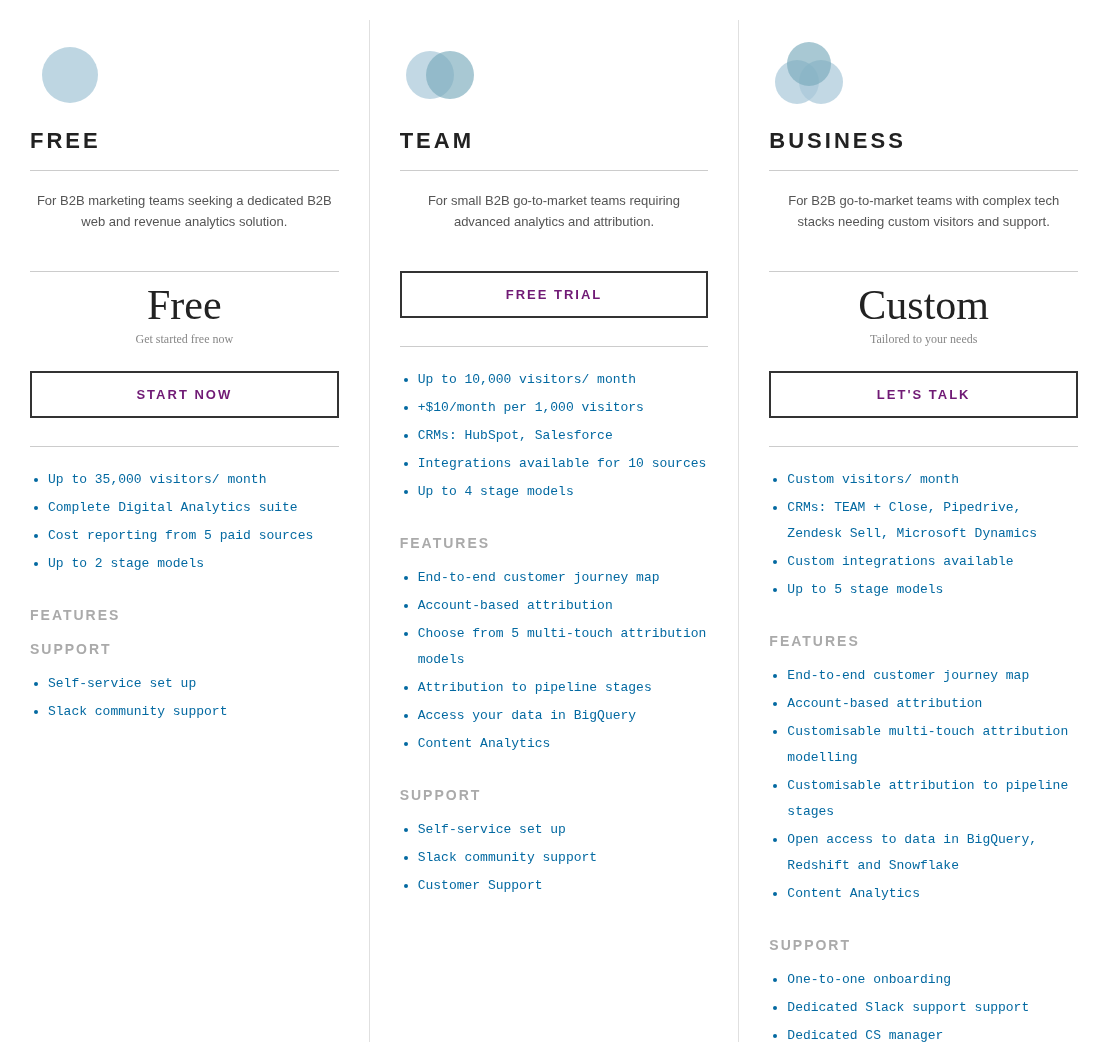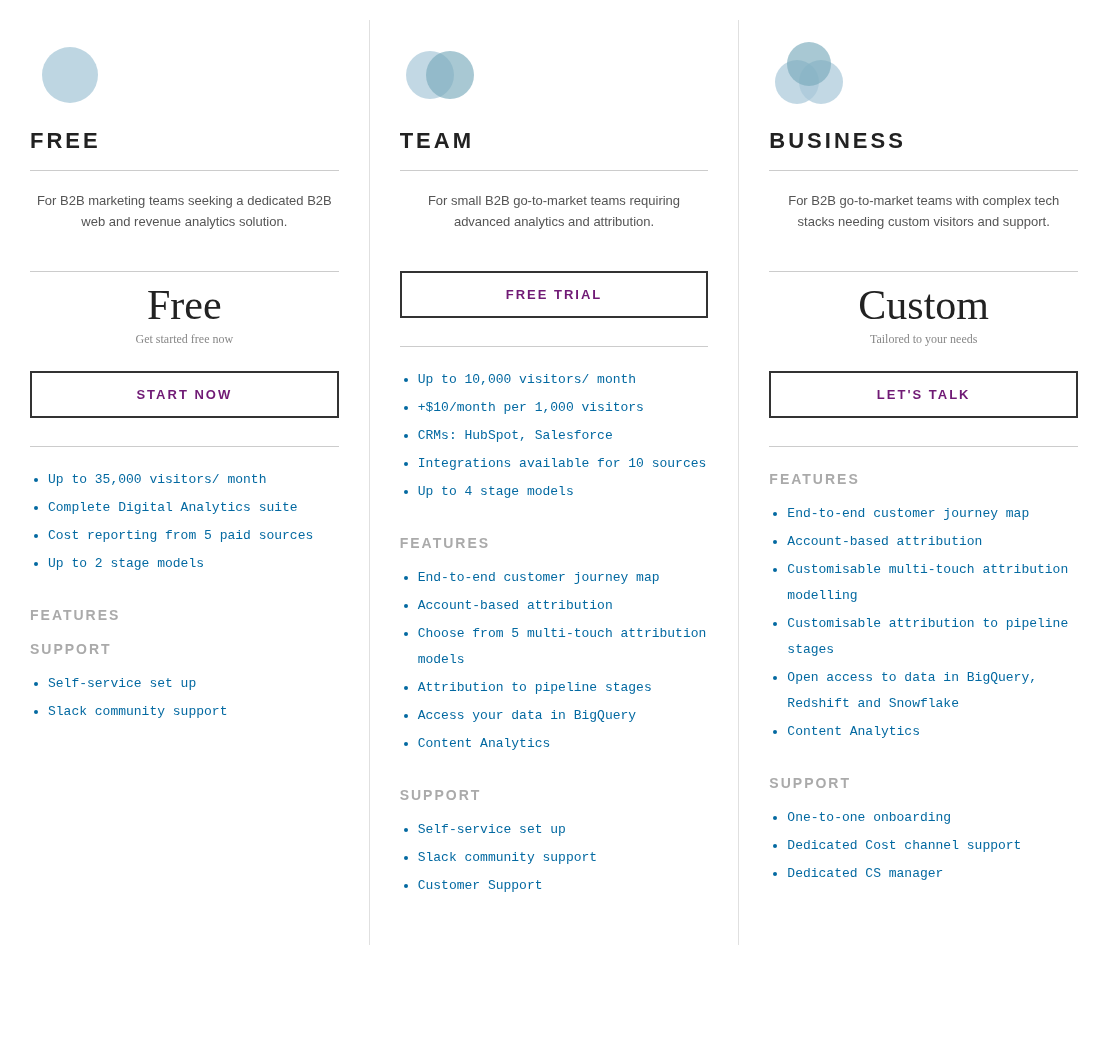--- a/index.html
+++ b/index.html
@@ -216,29 +216,35 @@
       </div>
       <div class="plan-name">BUSINESS</div>
       <hr class="plan-divider">
       <div class="plan-description">For B2B go-to-market teams with complex tech stacks needing custom visitors and support.</div>
       <div class="plan-price-section">
         <div class="plan-price">Custom</div>
         <div class="plan-price-note">Tailored to your needs</div>
       </div>
       <button class="plan-cta-btn">LET'S TALK</button>
       <hr class="plan-features-divider">
+      <ul class="plan-bullet-list">
+        <li>Custom visitors/ month</li>
+        <li>CRMs: TEAM + Close, Pipedrive, Zendesk Sell, Microsoft Dynamics</li>
+        <li>Custom integrations available</li>
+        <li>Up to 5 stage models</li>
+      </ul>
       <div class="section-label">FEATURES</div>
       <ul class="plan-bullet-list">
         <li>End-to-end customer journey map</li>
         <li>Account-based attribution</li>
         <li>Customisable multi-touch attribution modelling</li>
         <li>Customisable attribution to pipeline stages</li>
         <li>Open access to data in BigQuery, Redshift and Snowflake</li>
         <li>Content Analytics</li>
       </ul>
       <div class="section-label">SUPPORT</div>
       <ul class="plan-bullet-list">
         <li>One-to-one onboarding</li>
-        <li>Dedicated Cost channel support</li>
+        <li>Dedicated Slack support support</li>
         <li>Dedicated CS manager</li>
       </ul>
     </div>
   </div>
 
 </body></html>

